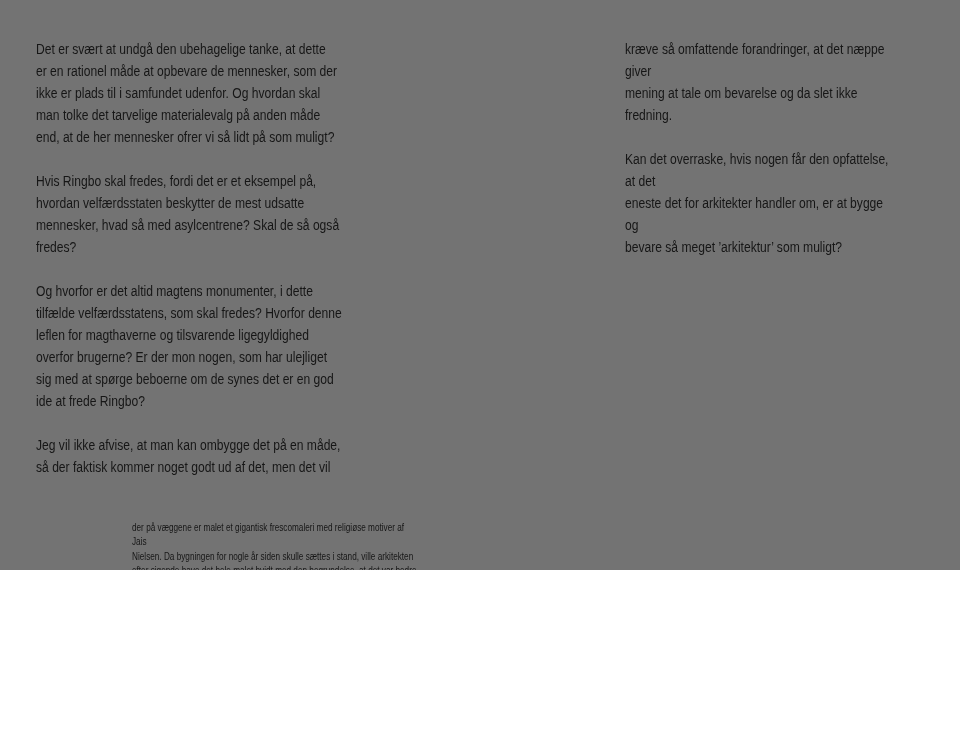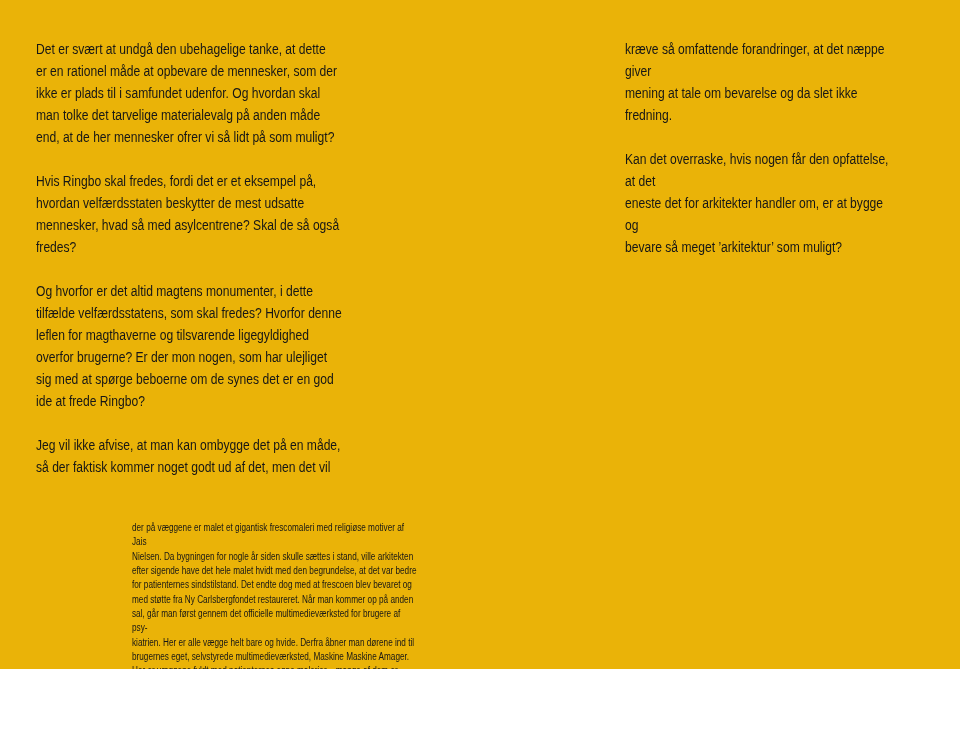--- a/index.html
+++ b/index.html
@@ -3,22 +3,22 @@
 <meta charset="utf-8">
 <style>
   html, body {
     margin: 0;
     padding: 0;
     background: #ffffff;
   }
   .spread {
     position: relative;
     width: 960px;
-    height: 669px;
-    background: #eab308;
+    height: 570px;
+    background: #737373;
     font-family: "Liberation Sans", sans-serif;
     color: #161616;
     overflow: hidden;
     text-decoration: underline;
   }
   .page {
     position: absolute;
     top: 0;
     width: 480px;
     height: 754px;

